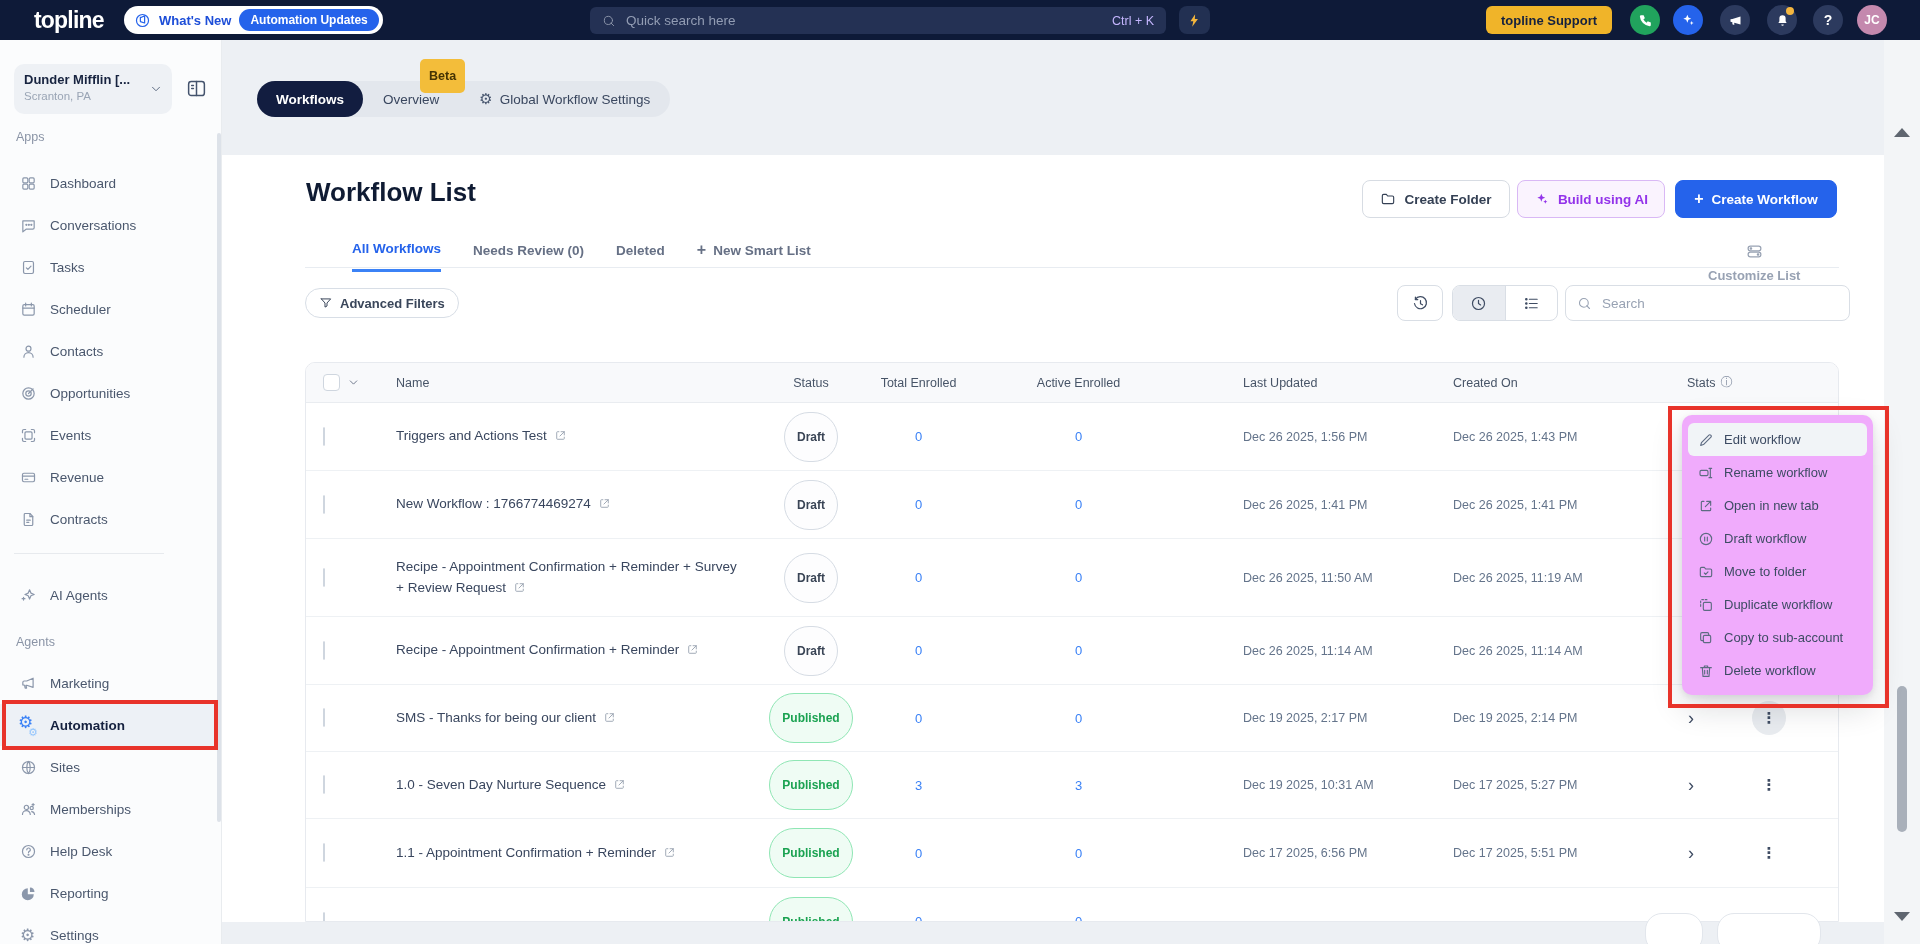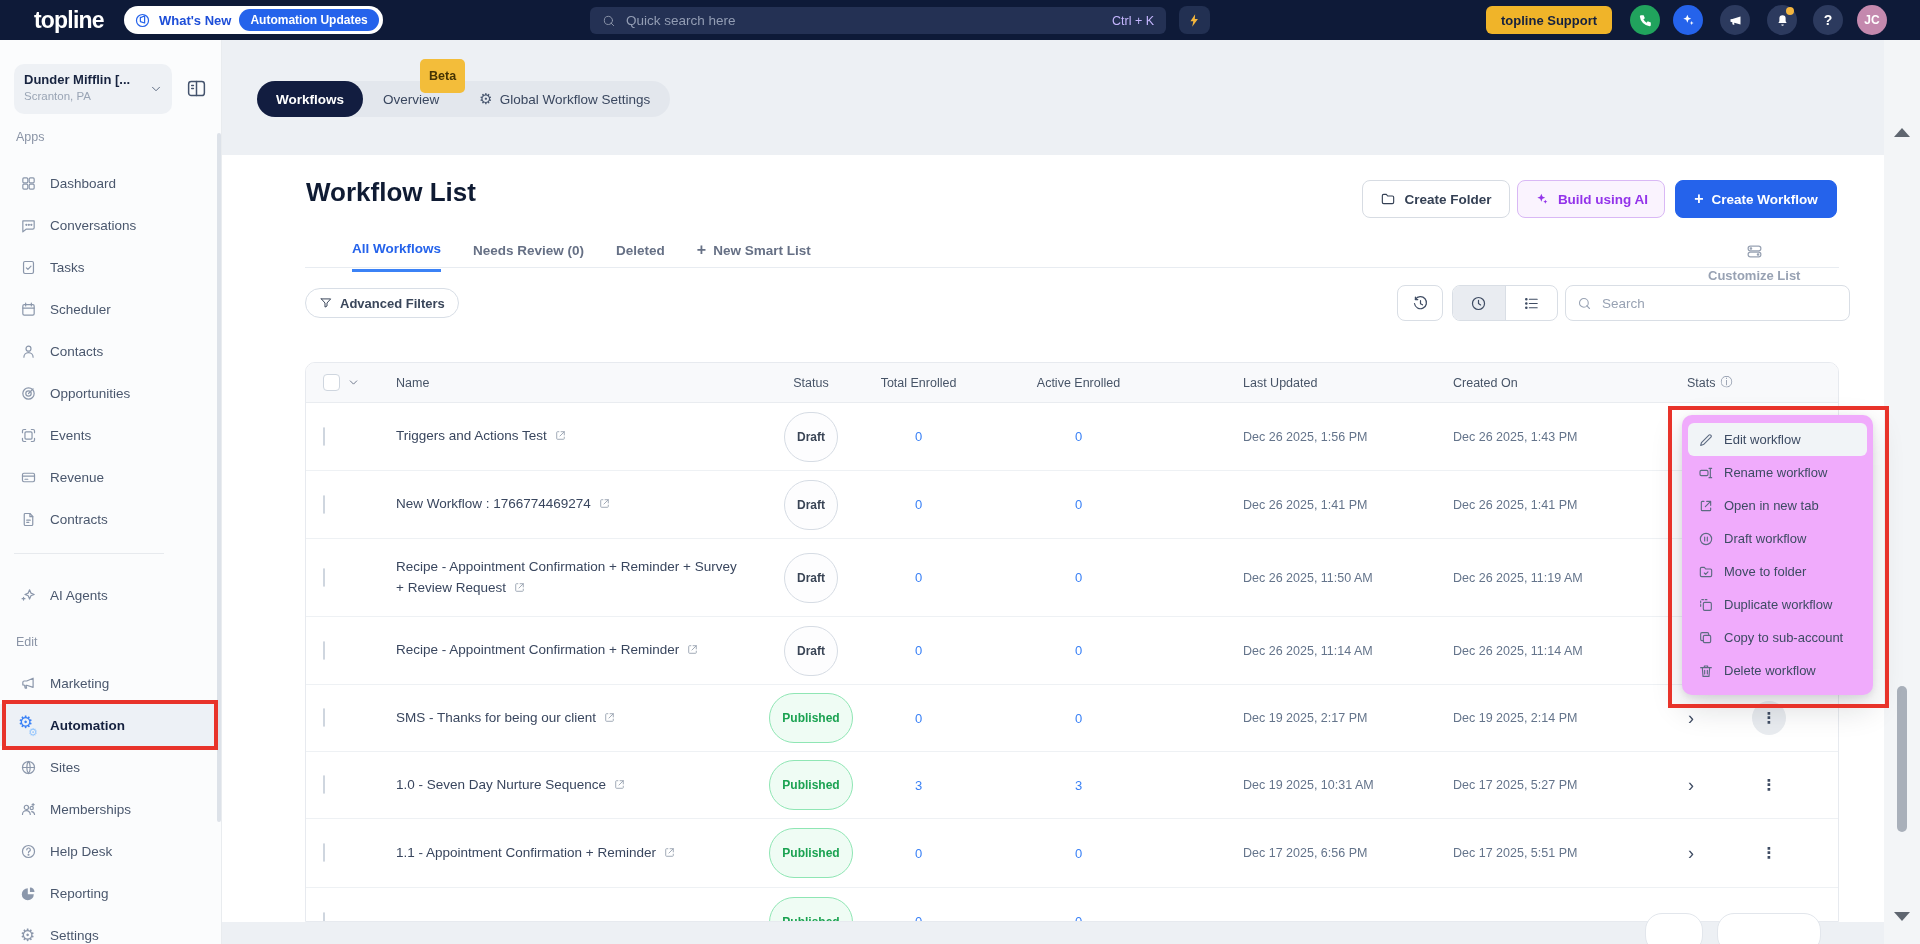--- a/index.html
+++ b/index.html
@@ -302,21 +302,21 @@
     <div class="side-list" style="top:534px">
       <div class="side-item">
         <svg class="ic ico" viewBox="0 0 24 24">
             <path d="M13.5 4l1.9 4.6L20 10.5l-4.6 1.9-1.9 4.6-1.9-4.6-4.6-1.9 4.6-1.9L13.5 4z"></path>
             <path d="M5 14.5v4M3 16.5h4"></path>
           </svg>
         <span>AI Agents</span>
       </div>
     </div>
 
-    <div class="sect-label" style="top:595px">Edit</div>
+    <div class="sect-label" style="top:595px">Agents</div>
 
     <div class="side-list" style="top:622px">
       <div class="side-item">
         <svg class="ic ico" viewBox="0 0 24 24">
             <path d="M4 10.5v3.5l2.5.5.8 4h2l-.8-4h1l9 3V4.5l-9 4H6a2 2 0 0 0-2 2z"></path>
           </svg>
         <span>Marketing</span>
       </div>
       <div class="side-item sel">
         <span class="ico" style="position:relative;">

